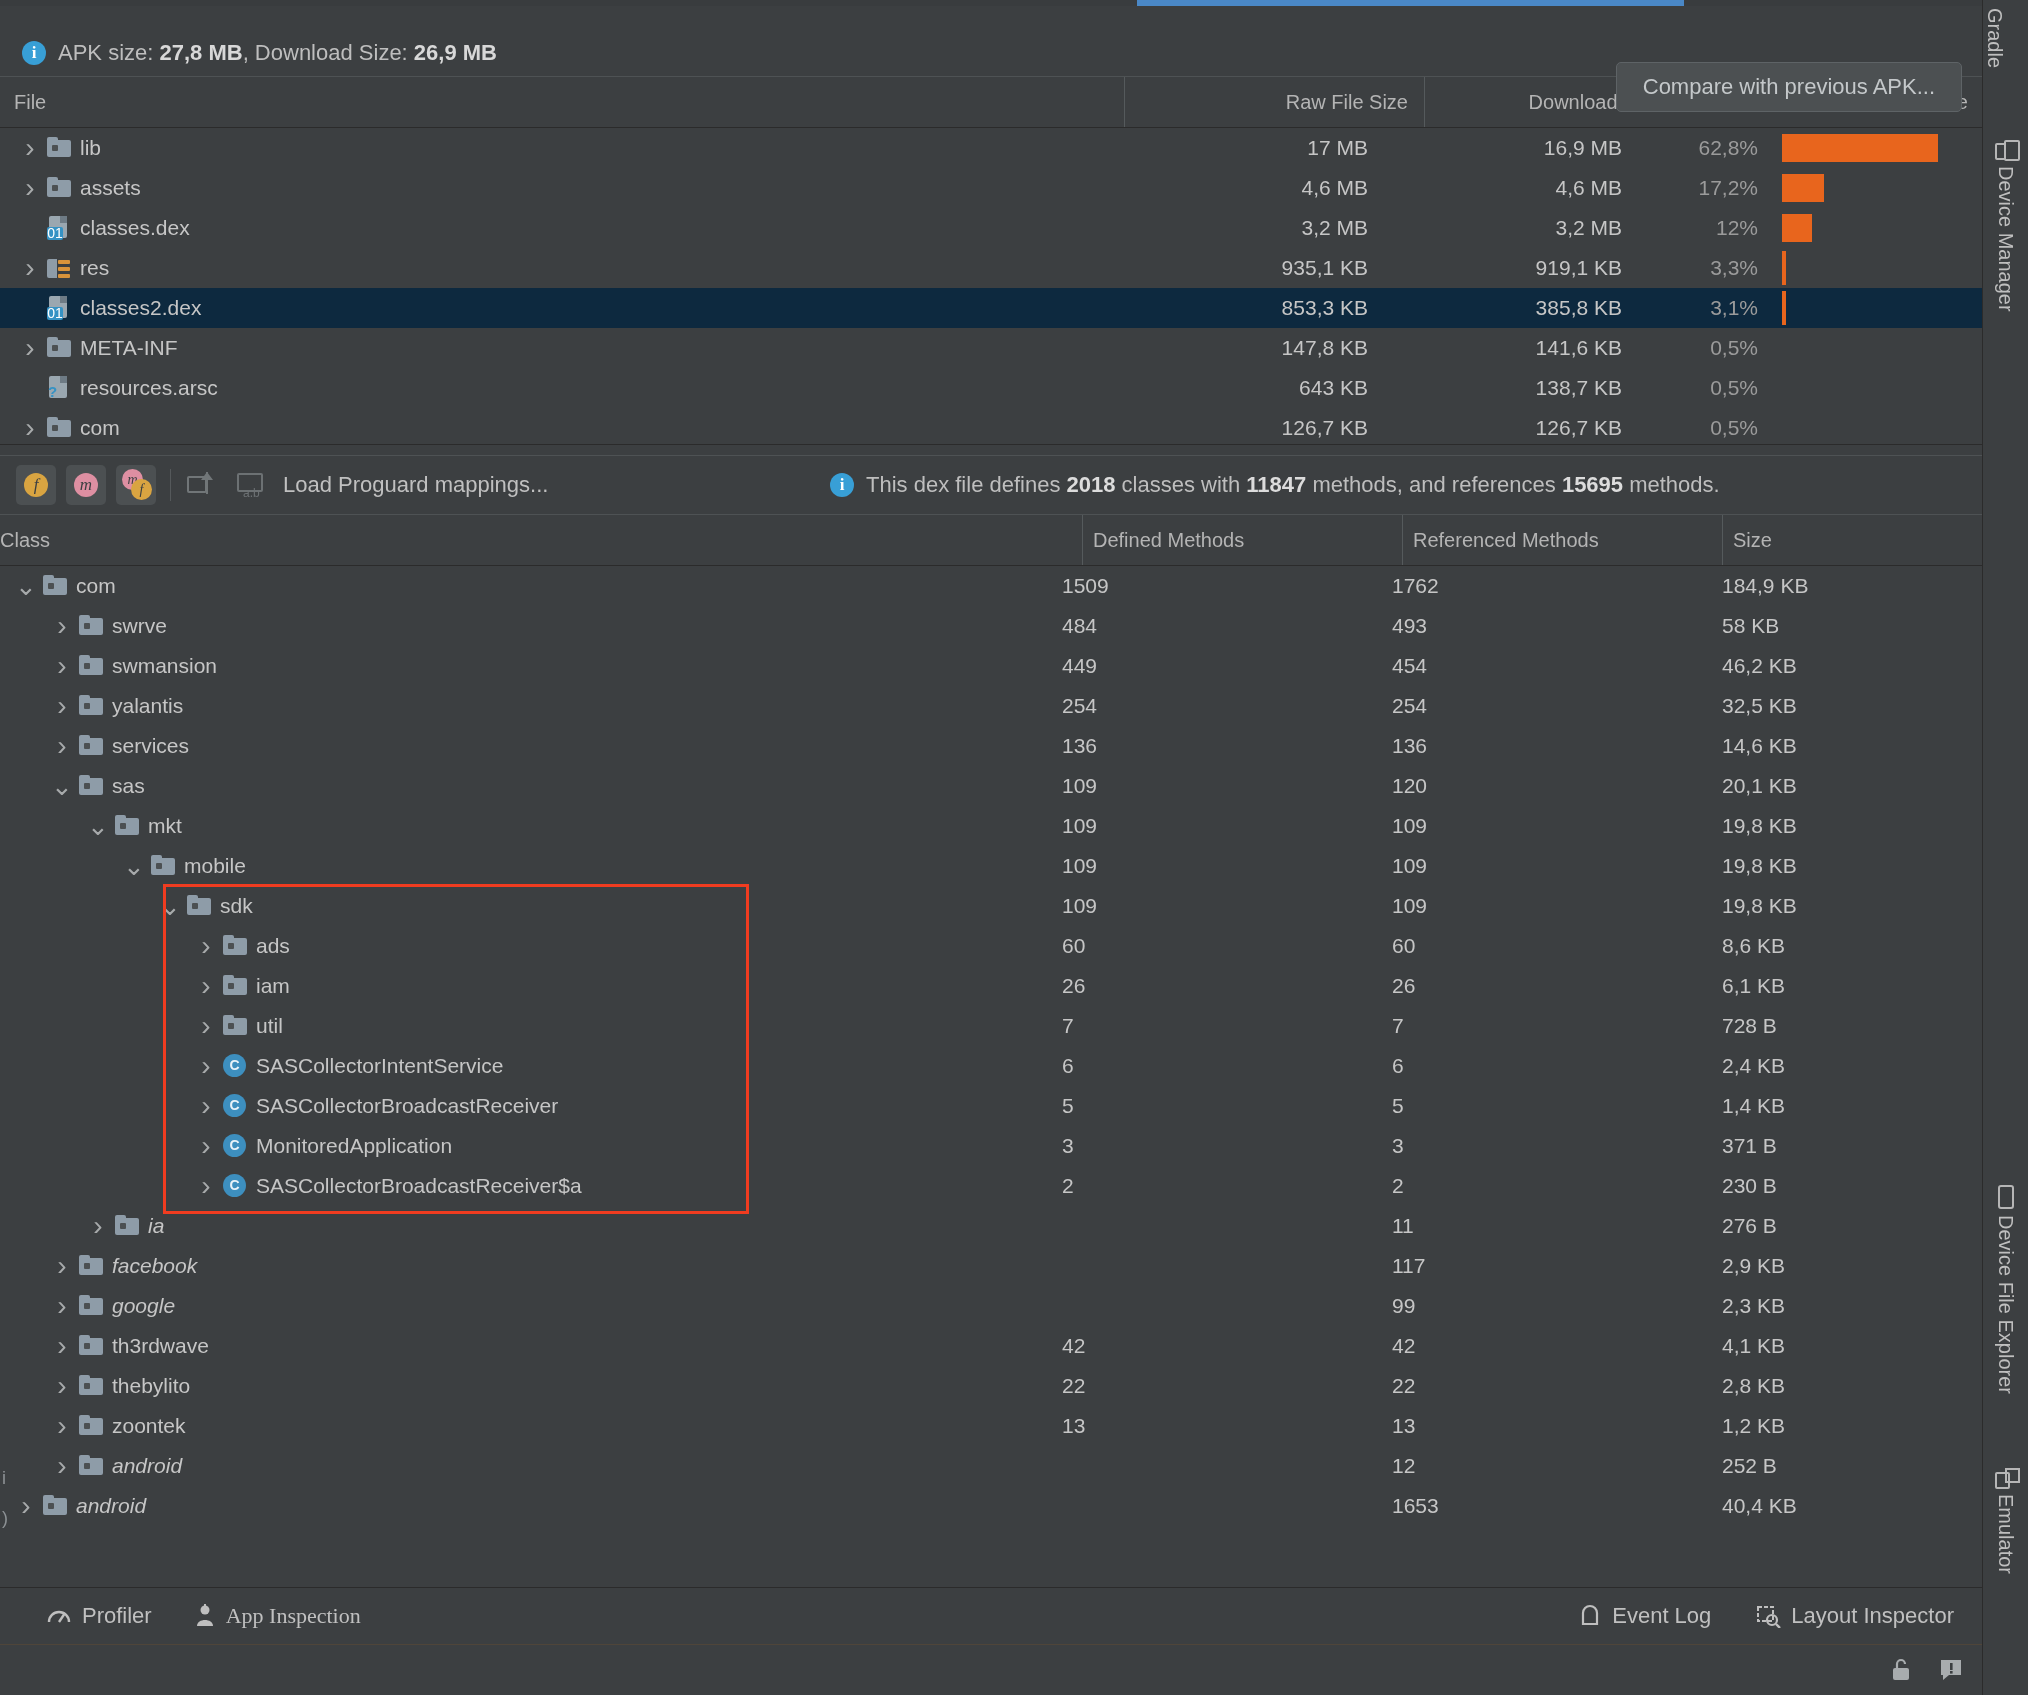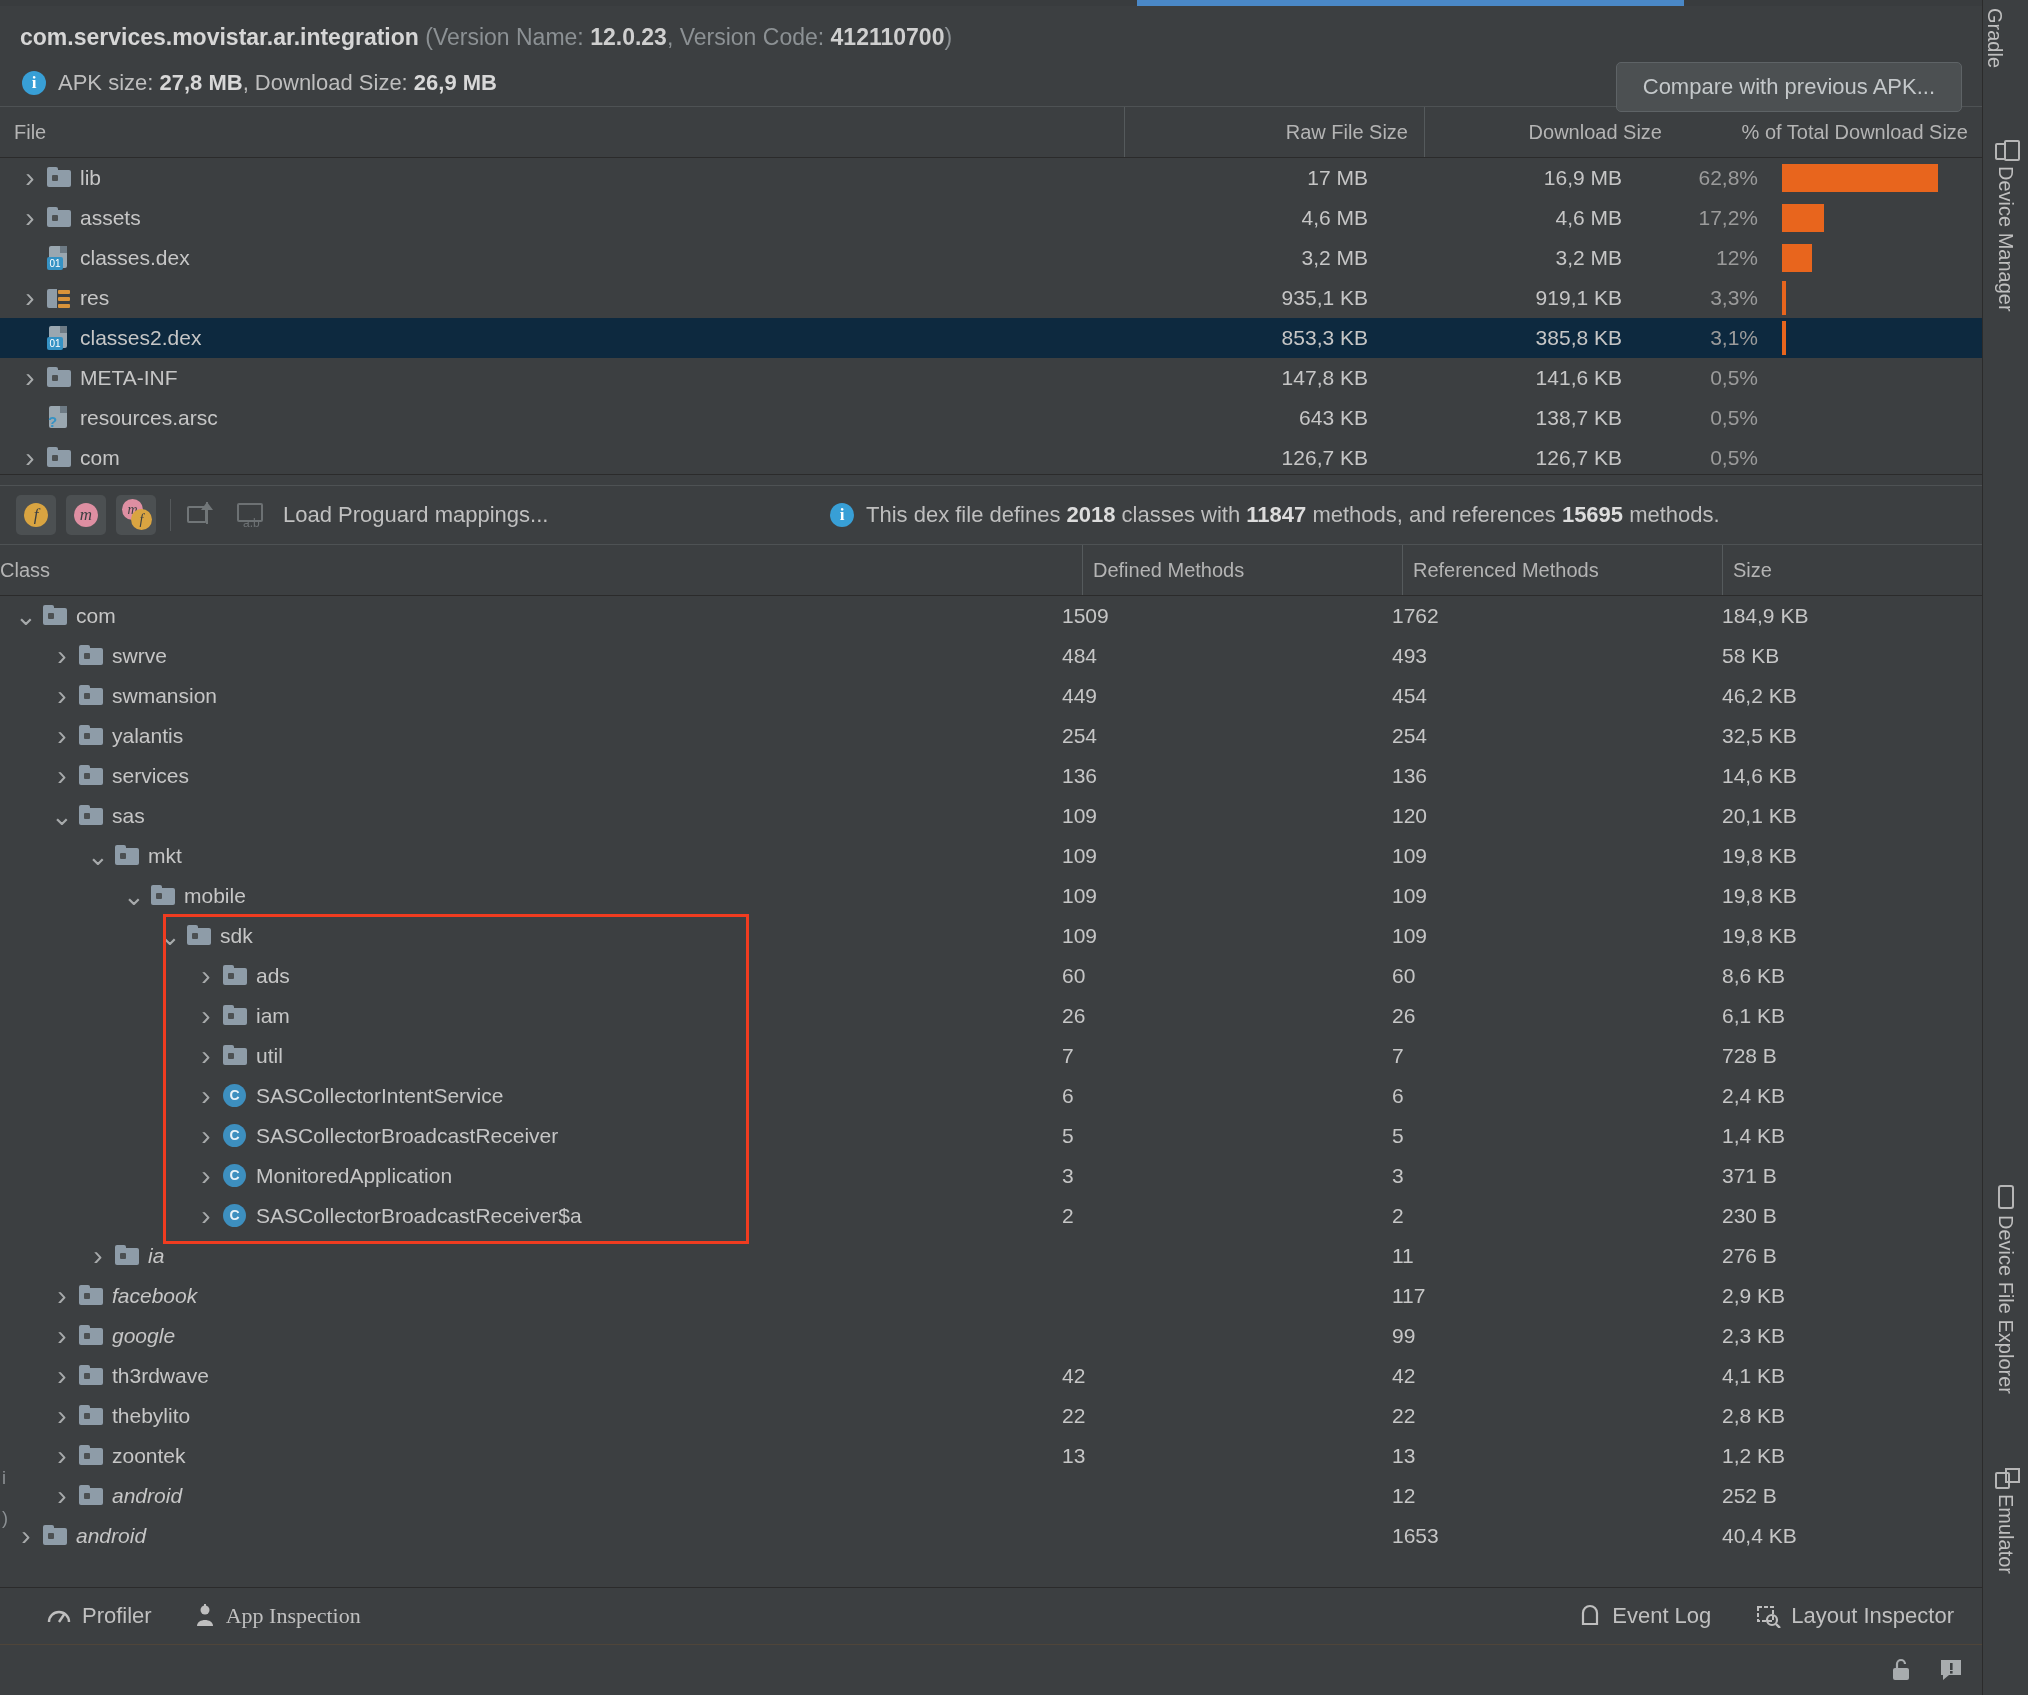--- a/index.html
+++ b/index.html
@@ -67,21 +67,21 @@
   .ico-folder .bod { position: absolute; left: 1px; top: 5px; width: 24px; height: 17px; background: #8E9CA8; border-radius: 2px; }
   .ico-folder .tab { position: absolute; left: 1px; top: 2px; width: 11px; height: 5px; background: #8E9CA8; border-radius: 2px 2px 0 0; }
   .ico-folder .dot { position: absolute; left: 6px; top: 10px; width: 6px; height: 6px; background: #4C5052; border-radius: 1px; }
   
   .ico-res .bod { position: absolute; left: 1px; top: 4px; width: 10px; height: 19px; background: #8E9CA8; border-radius: 2px 0 0 2px; }
   .ico-res .s1, .ico-res .s2, .ico-res .s3 { position: absolute; left: 12px; height: 4px; width: 12px; background: #D9933A; border-radius: 1px; }
   .ico-res .s1 { top: 5px; } .ico-res .s2 { top: 12px; } .ico-res .s3 { top: 19px; }
   
   .ico-dex .pg { position: absolute; left: 3px; top: 1px; width: 18px; height: 22px; background: #9AA7B0; border-radius: 2px; }
   .ico-dex .fold { position: absolute; left: 14px; top: 1px; width: 7px; height: 7px; background: #6E7B85; }
-  .ico-dex .badge { position: absolute; left: 1px; top: 12px; width: 16px; height: 13px; background: #3592C4; border-radius: 2px; color: #fff; font-size: 10px; line-height: 13px; text-align: center; font-family: "Liberation Sans", sans-serif; }
+  .ico-dex .badge { position: absolute; left: 1px; top: 12px; width: 16px; height: 13px; background: #3592C4; border-radius: 2px; color: #fff; font-size: 14px; line-height: 13px; text-align: center; font-family: "Liberation Sans", sans-serif; }
   
   .ico-arsc .pg { position: absolute; left: 3px; top: 1px; width: 18px; height: 22px; background: #9AA7B0; border-radius: 2px; }
   .ico-arsc .fold { position: absolute; left: 14px; top: 1px; width: 7px; height: 7px; background: #6E7B85; }
   .ico-arsc .q { position: absolute; left: 2px; top: 9px; color: #3592C4; font-size: 15px; font-weight: bold; line-height: 15px; }
   
   .ico-class .cir { position: absolute; left: 1px; top: 1px; width: 23px; height: 23px; border-radius: 50%; background: #3D8FBF; }
   .ico-class .l { position: absolute; left: 0; top: 1px; width: 25px; height: 23px; line-height: 23px; text-align: center; color: #E8F2F8; font-size: 14px; font-weight: bold; }
 
   
   .splitter { height: 10px; background: #3C3F41; border-top: 1px solid #2B2B2B; border-bottom: 1px solid #4E5254; flex: 0 0 auto; }
@@ -146,24 +146,20 @@
 <div id="root">
 
   <div class="main-col">
 
     <div class="top-strip">
       <div class="active-tab-underline"></div>
       <div class="left-red-nub"></div>
     </div>
 
     <div class="apk-header">
-      <div class="apk-title">
-        <span class="pkg">com.services.movistar.ar.integration</span>
-        <span class="dim">(Version Name: </span><span class="val">12.0.23</span><span class="dim">, Version Code: </span><span class="val">412110700</span><span class="dim">)</span>
-      </div>
       <div class="apk-size-row">
         <span class="info-ico">i</span>
         <span class="txt"><span>APK size: </span><span class="b">27,8 MB</span><span>, Download Size: </span><span class="b">26,9 MB</span></span>
       </div>
       <button class="compare-btn">Compare with previous APK...</button>
     </div>
 
     <div class="tbl-head">
       <div class="cell c-name" style="padding-left:14px;">File</div>
       <div class="cell c-num f-raw sep" style="justify-content:flex-end;">Raw File Size</div>

